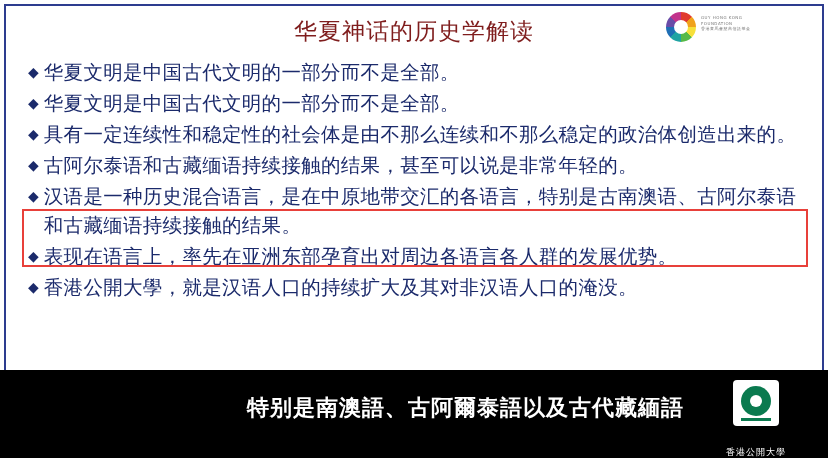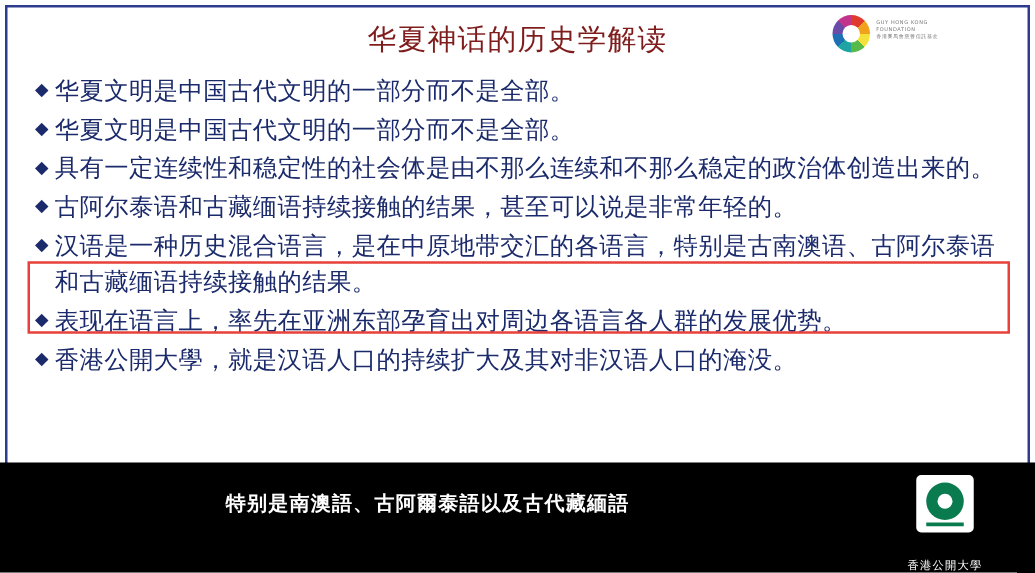--- a/index.html
+++ b/index.html
@@ -122,23 +122,23 @@
     width: 786px;
     height: 58px;
     border: 2px solid #e8403a;
     box-sizing: border-box;
   }
   #caption {
     position: absolute;
     left: 0;
     top: 393px;
     width: 684px;
-    text-align: center;
+    text-align: right;
     color: #ffffff;
-    font-size: 16px;
+    font-size: 22px;
     font-weight: bold;
     letter-spacing: 1px;
     text-shadow:
       -1px -1px 0 #000, 1px -1px 0 #000,
       -1px  1px 0 #000, 1px  1px 0 #000,
        0   -2px 2px #000, 0 2px 2px #000;
   }
   
   #black-band {
     position: absolute;

